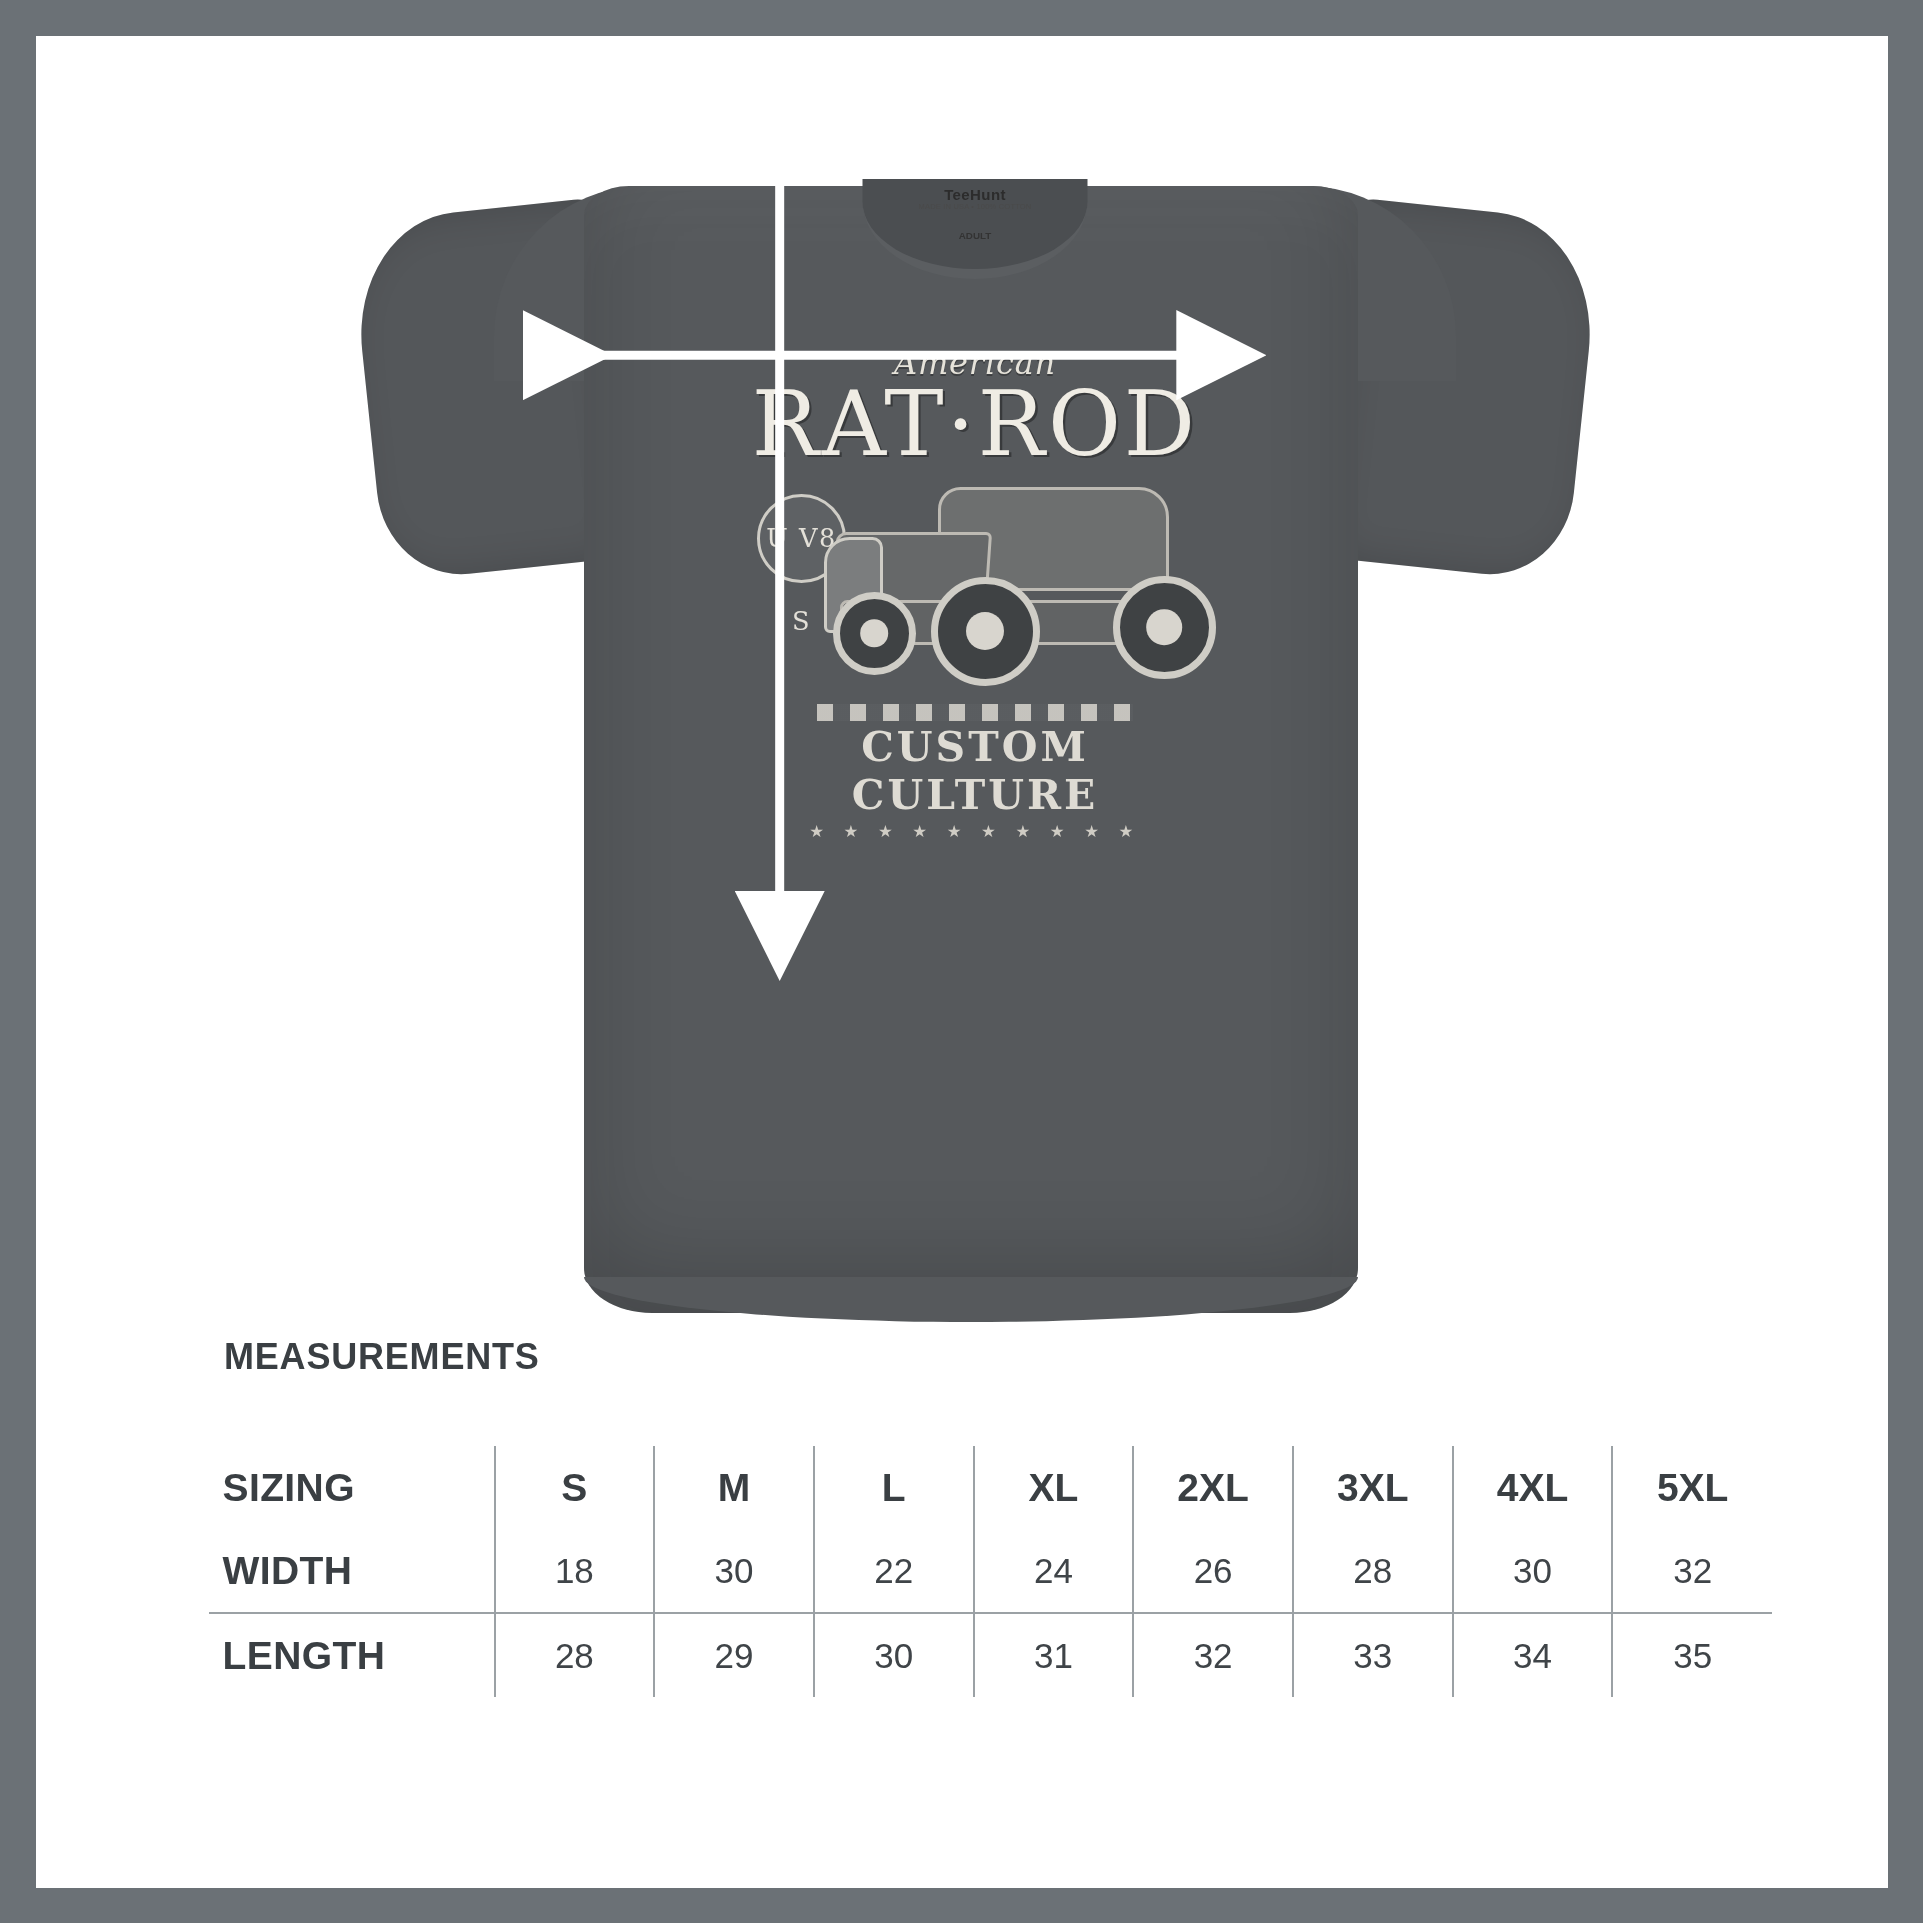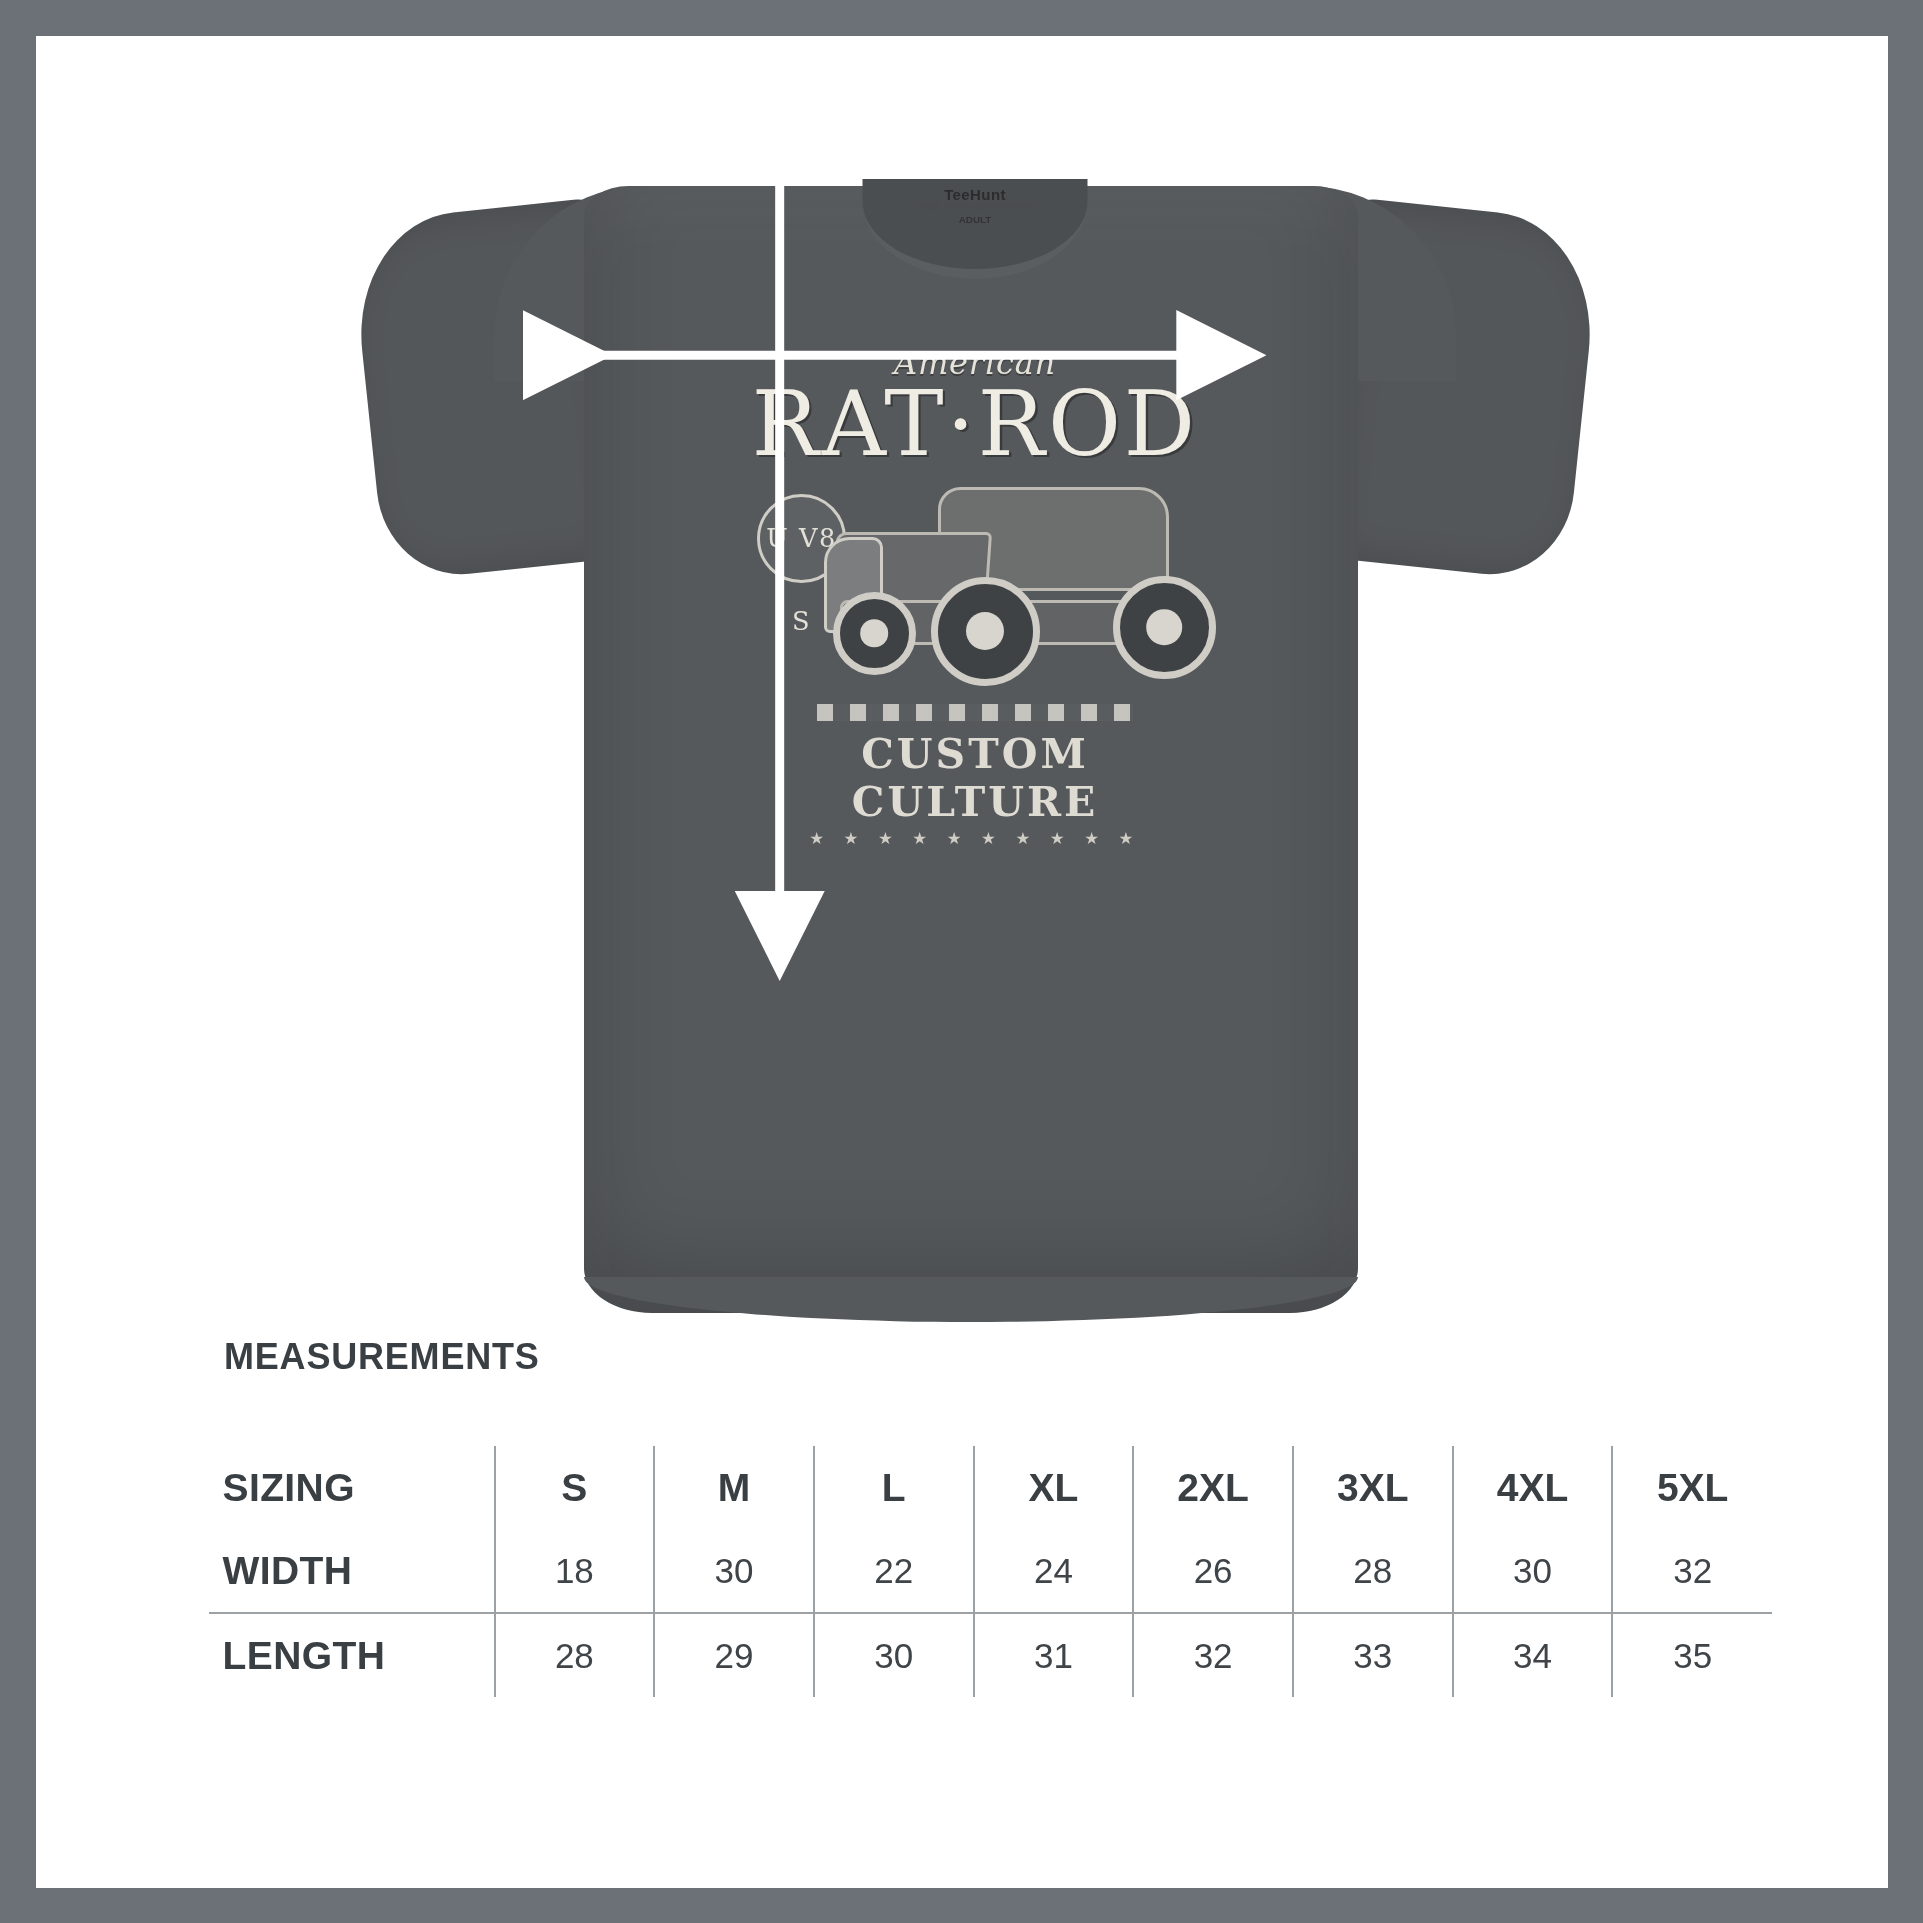--- a/index.html
+++ b/index.html
@@ -131,21 +131,21 @@
     font-weight: bold;
     font-size: 15px;
     letter-spacing: 0.4px;
   }
   .label-sub {
     font-size: 7.5px;
     color: #4a4a4a;
     letter-spacing: 0.2px;
   }
   .label-size {
-    margin-top: 2px;
+    margin-top: 18px;
     font-size: 9.8px;
     font-weight: bold;
     color: #333;
   }
 
   
   .print {
     position: absolute;
     left: 50%;
     top: 248px;
@@ -266,21 +266,21 @@
   }
   .checker {
     width: 316px;
     height: 16.5px;
     margin: 0 auto;
     background:
       repeating-linear-gradient(90deg,#d9d6cf 0 16.5px,#5b5e61 16.5px 33px);
     opacity: .85;
   }
   .print-bottom {
-    margin-top: 9px;
+    margin-top: 2px;
     font-family: "DejaVu Serif", serif;
     font-weight: bold;
     font-size: 41px;
     letter-spacing: 3px;
     color: #dedbd3;
   }
   .stars {
     margin-top: 3px;
     font-size: 16.5px;
     letter-spacing: 7.5px;

